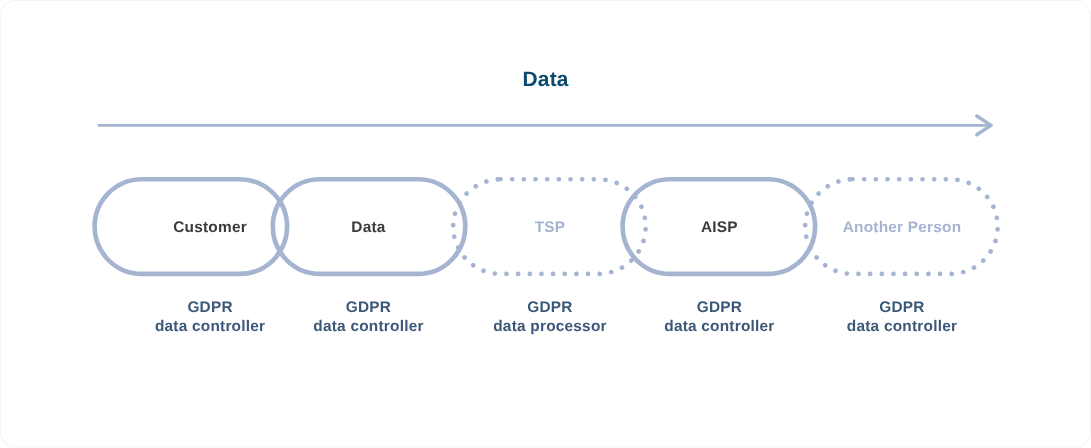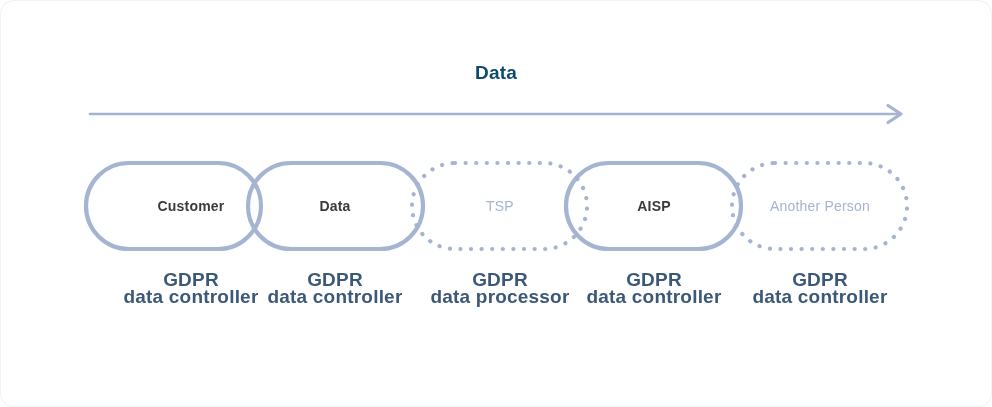--- a/index.html
+++ b/index.html
@@ -32,27 +32,27 @@
     width: 992px; height: 100px;
   }
   .pill-label {
     position: absolute; top: 163px; height: 86px; width: 174px;
     display: flex; flex-direction: column;
     align-items: center; justify-content: center;
     font-size: 14px; font-weight: 700; color: #3a3a3a;
     line-height: 19px; text-align: center;
     letter-spacing: 0.2px;
   }
-  .pill-label.muted { color: #a5b4d0; font-weight: 400; }
+  .pill-label.muted { color: #a5b4d0; font-weight: 700; }
   .pill-label span { display: block; }
   .role-label {
     position: absolute; top: 271px; width: 174px;
     display: flex; flex-direction: column;
     align-items: center;
-    font-size: 19px; font-weight: 700; color: #3c5878;
+    font-size: 14px; font-weight: 700; color: #3c5878;
     line-height: 17px; text-align: left;
     letter-spacing: 0.2px;
   }
   .role-label span { display: block; }
   
   .c1 { left: 104px; }
   .c2 { left: 248px; }
   .c3 { left: 413px; }
   .c4 { left: 567px; }
   .c5 { left: 733px; }

